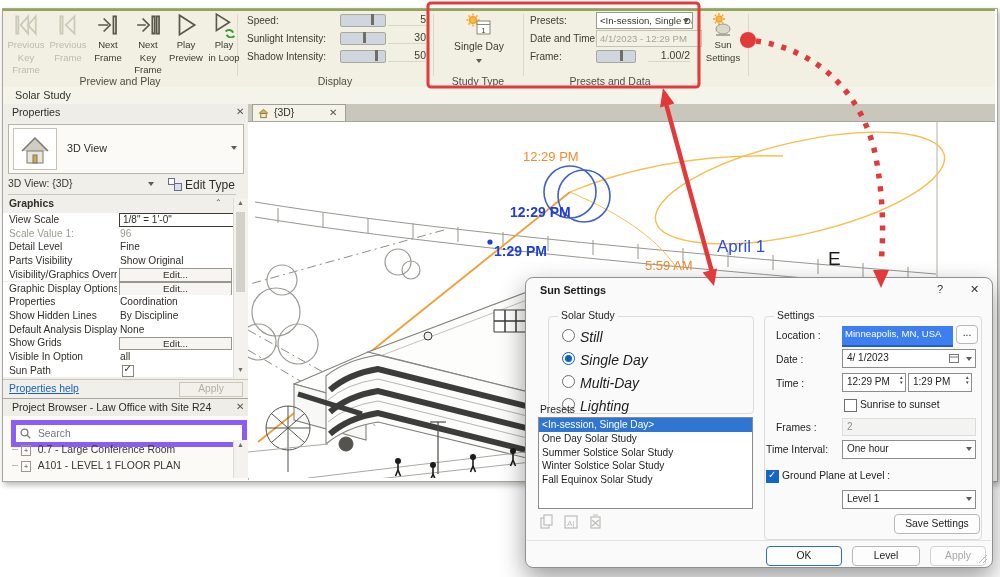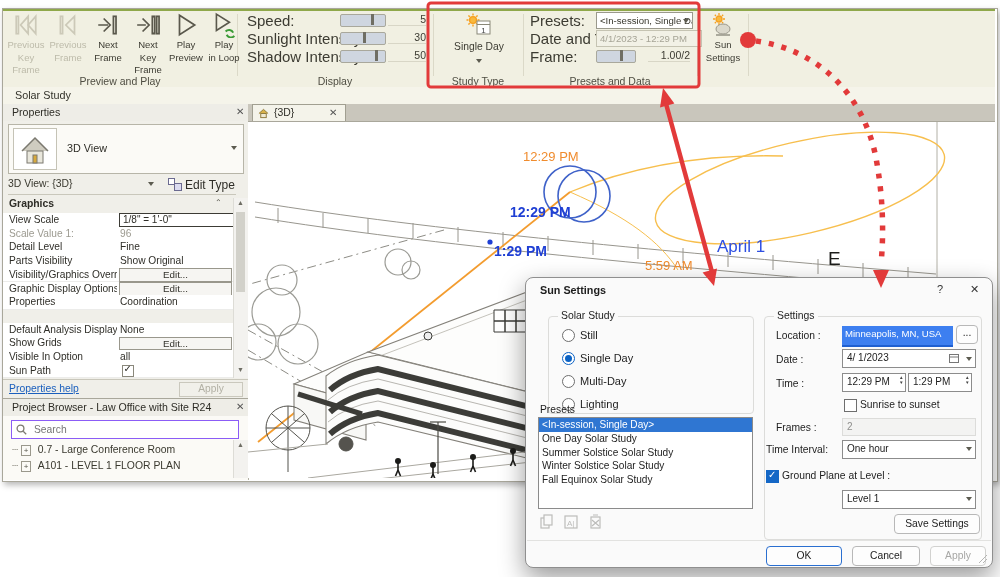--- a/index.html
+++ b/index.html
@@ -9,21 +9,21 @@
   
   .win{position:absolute;left:2px;top:8px;width:994px;height:472px;background:#fff;
        border:1px solid #a9a79b;box-shadow:2px 3px 6px rgba(0,0,0,.28);}
   .ribbon{position:absolute;left:3px;top:9px;width:992px;height:77px;background:#f1f0e2;border-top:2px solid #8fa84a;border-bottom:1px solid #bdbbab;}
   .gsep{position:absolute;top:14px;height:62px;width:1px;background:#dbd9c8;}
   .glabel{position:absolute;top:75px;font-size:10.5px;color:#4e4d42;text-align:center;}
   .rbtn{position:absolute;top:12px;width:40px;text-align:center;cursor:default;}
   .rbtn .ic{display:block;margin:0 auto;}
   .rbtn .t{font-size:9.5px;line-height:10.5px;color:#3c3b32;}
   .rbtn.dis .t{color:#bdbbaa;}
-  .drow{position:absolute;height:15px;line-height:15px;font-size:15px;color:#3c3b32;}
+  .drow{position:absolute;height:15px;line-height:15px;font-size:10px;color:#3c3b32;}
   .slider{position:absolute;width:44px;height:11px;background:#cfd6e0;border:1px solid #a9a89c;border-radius:2px;}
   .sthumb{position:absolute;top:-1px;width:3px;height:11px;background:#6f6e64;}
   .dval{position:absolute;width:38px;text-align:right;border-bottom:1px solid #d8d6c6;color:#3c3b32;}
   .combo{position:absolute;background:#fff;border:1px solid #9a998c;font-size:9.6px;color:#3a392f;padding:1px 12px 0 3px;height:14px;line-height:13px;white-space:nowrap;overflow:hidden;}
   .caret{position:absolute;right:3px;top:6px;width:0;height:0;border-left:3.5px solid transparent;border-right:3.5px solid transparent;border-top:4px solid #5c5b50;}
   .modebar{position:absolute;left:3px;top:87px;width:992px;height:17px;background:#f5f4ea;border-bottom:1px solid #b9b7a7;}
   .modebar span{position:absolute;left:12px;top:2px;font-size:10.8px;color:#33322a;}
   
   .panel-h{position:absolute;height:17px;background:#eeede7;font-size:10.6px;color:#2e2d26;}
   .xbtn{position:absolute;font-size:10px;color:#555;cursor:default;}
@@ -43,21 +43,21 @@
   .tabstrip{position:absolute;left:248px;top:104px;width:747px;height:17px;background:#c9c6bc;border-bottom:1px solid #a9a79b;}
   .tab{position:absolute;left:4px;top:0;width:92px;height:16px;background:#f4f3ea;border:1px solid #a19f91;border-bottom:none;font-size:10.4px;}
   
   .dlg{position:absolute;left:525px;top:277px;width:466px;height:289px;background:#fafafa;border:1px solid #8f8f8f;border-radius:8px;box-shadow:0 10px 26px rgba(0,0,0,.4);z-index:50;}
   .dlg .title{position:absolute;left:14px;top:6px;font-size:10.8px;color:#1d1d1d;font-weight:bold;}
   .gbox{position:absolute;border:1px solid #dcdcda;border-radius:4px;}
   .glegend{position:absolute;font-size:10.4px;color:#1d1d1d;background:#fafafa;padding:0 3px;}
   .radio{position:absolute;width:11px;height:11px;border:1px solid #6e6e6e;border-radius:50%;background:#fff;}
   .radio.sel{border:1px solid #0b62c4;}
   .radio.sel::after{content:"";position:absolute;left:2px;top:2px;width:7px;height:7px;border-radius:50%;background:#0b62c4;}
-  .rlbl{position:absolute;font-size:11px;color:#1d1d1d;}
+  .rlbl{position:absolute;font-size:14px;color:#1d1d1d;font-style:italic;}
   .list{position:absolute;left:12px;top:139px;width:213px;height:90px;background:#fff;border:1px solid #8b8b8b;}
   .litem{height:13.8px;line-height:13.8px;font-size:10.1px;padding-left:3px;color:#1d1d1d;white-space:nowrap;overflow:hidden;}
   .litem.sel{background:#2f76d2;color:#fff;}
   .flbl{position:absolute;font-size:10.3px;color:#1d1d1d;}
   .fbox{position:absolute;background:#fff;border:1px solid #8c8c8c;font-size:10px;color:#1d1d1d;padding:1.5px 0 0 4px;}
   .dchk{position:absolute;width:11px;height:11px;border:1px solid #6e6e6e;background:#fff;}
   .dchk.on{background:#1467c6;border-color:#1467c6;}
   .dchk.on::after{content:"✓";position:absolute;left:1px;top:-2px;color:#fff;font-size:10px;}
   .dbtn{position:absolute;height:18px;background:#fdfdfd;border:1px solid #b8b8b8;border-radius:4px;text-align:center;font-size:10.3px;color:#1d1d1d;line-height:17px;}
   .spin{position:absolute;width:4px;font-size:4.6px;line-height:4.6px;color:#444;right:2px;top:2px;}
@@ -254,20 +254,24 @@
       <div class="pbtn">Edit...</div>
     </div>
   <div class="pgrid-row" style="top:281.5px">
       <div class="pl">Graphic Display Options</div>
       <div class="pbtn">Edit...</div>
     </div>
   <div class="pgrid-row" style="top:295.2px">
       <div class="pl">Properties</div>
       <div class="pv">Coordination</div>
     </div>
+  <div class="pgrid-row" style="top:308.9px">
+      <div class="pl">Show Hidden Lines</div>
+      <div class="pv">By Discipline</div>
+    </div>
   <div class="pgrid-row" style="top:322.6px">
       <div class="pl">Default Analysis Display ...</div>
       <div class="pv">None</div>
     </div>
   <div class="pgrid-row" style="top:336.3px">
       <div class="pl">Show Grids</div>
       <div class="pbtn">Edit...</div>
     </div>
   <div class="pgrid-row" style="top:350px">
       <div class="pl">Visible In Option</div>
@@ -287,21 +291,21 @@
   <div class="abs" style="left:3px;top:379px;width:245px;height:19px;background:#f0efe9;border-top:1px solid #c9c7bb">
     <span class="link abs" style="left:6px;top:3px">Properties help</span>
     <span class="abs" style="left:176px;top:2px;width:62px;height:13px;background:#f1f0ea;border:1px solid #cac8bd;color:#b2b0a4;text-align:center;font-size:10.2px">Apply</span>
   </div>
 
   <div class="abs" style="left:3px;top:398px;width:245px;height:81px;background:#fbfaf6;border-top:1px solid #a9a79b;border-right:1px solid #b3b1a4"></div>
   <div class="panel-h" style="left:3px;top:399px;width:245px">
     <span class="abs" style="left:9px;top:2px">Project Browser - Law Office with Site R24</span>
     <span class="xbtn" style="left:233px;top:2px">✕</span>
   </div>
-  <div class="abs" style="left:11px;top:420px;width:226px;height:17px;background:#fff;border:1px solid #8b5cf6">
+  <div class="abs" style="left:11px;top:420px;width:226px;height:17px;background:#fff;border:5px solid #8b5cf6">
     <svg class="abs" style="left:4px;top:3px" width="11" height="11" viewBox="0 0 11 11">
         <circle cx="4.5" cy="4.5" r="3.4" fill="none" stroke="#7c7a70" stroke-width="1.3"></circle>
         <line x1="7.2" y1="7.2" x2="10.2" y2="10.2" stroke="#7c7a70" stroke-width="1.3"></line>
       </svg>
     <input class="abs" style="left: 20px; top: 1px; width: 190px; height: 13px; border: none; outline: none; font-size: 10.3px; font-family: &quot;Liberation Sans&quot;, sans-serif; color: rgb(58, 57, 47); background: transparent;" placeholder="Search">
   </div>
   <div class="abs" style="left:12px;top:443px;font-size:10.4px;color:#3a392f">
     <span class="treedot">┄</span>
     <span style="border:1px solid #9a988c;font-size:8px;padding:0 1.5px;color:#55544a">+</span>
     <span style="margin-left:4px">0.7 - Large Conference Room</span>
@@ -548,21 +552,21 @@
     <div class="fbox" style="left:316px;top:162px;width:128px;height:15px"><span>One hour</span><span class="caret" style="top:6px"></span></div>
 
     <span class="dchk on" style="left:240px;top:192px"></span>
     <span class="flbl" style="left:256px;top:192px">Ground Plane at Level :</span>
     <div class="fbox" style="left:316px;top:212px;width:128px;height:15px"><span>Level 1</span><span class="caret" style="top:6px"></span></div>
 
     <div class="dbtn" style="left:368px;top:236px;width:84px">Save Settings</div>
 
     <div class="abs" style="left:1px;top:262px;width:464px;height:1px;background:#e2e2e0"></div>
     <div class="dbtn" style="left:240px;top:268px;width:74px;border:1px solid #2a6fd0">OK</div>
-    <div class="dbtn" style="left:326px;top:268px;width:66px">Cancel</div>
+    <div class="dbtn" style="left:326px;top:268px;width:66px">Level</div>
     <div class="dbtn" style="left:404px;top:268px;width:54px;color:#a7a7a5;border-color:#d2d2d0">Apply</div>
     <svg class="abs" style="left:452px;top:276px" width="10" height="10" viewBox="0 0 10 10">
         <path d="M9 1 L1 9 M9 5 L5 9" stroke="#b5b5b3" stroke-width="1"></path>
       </svg>
   </div>
 
   <svg class="abs" style="left:0;top:0;z-index:70;pointer-events:none" width="1000" height="577" viewBox="0 0 1000 577">
     <rect x="428" y="3" width="271" height="84" rx="3" fill="none" stroke="#e23a3a" stroke-width="3"></rect>
     <g fill="#e23a3a">
       <line x1="665" y1="100" x2="712" y2="272" stroke="#e23a3a" stroke-width="4.5"></line>

